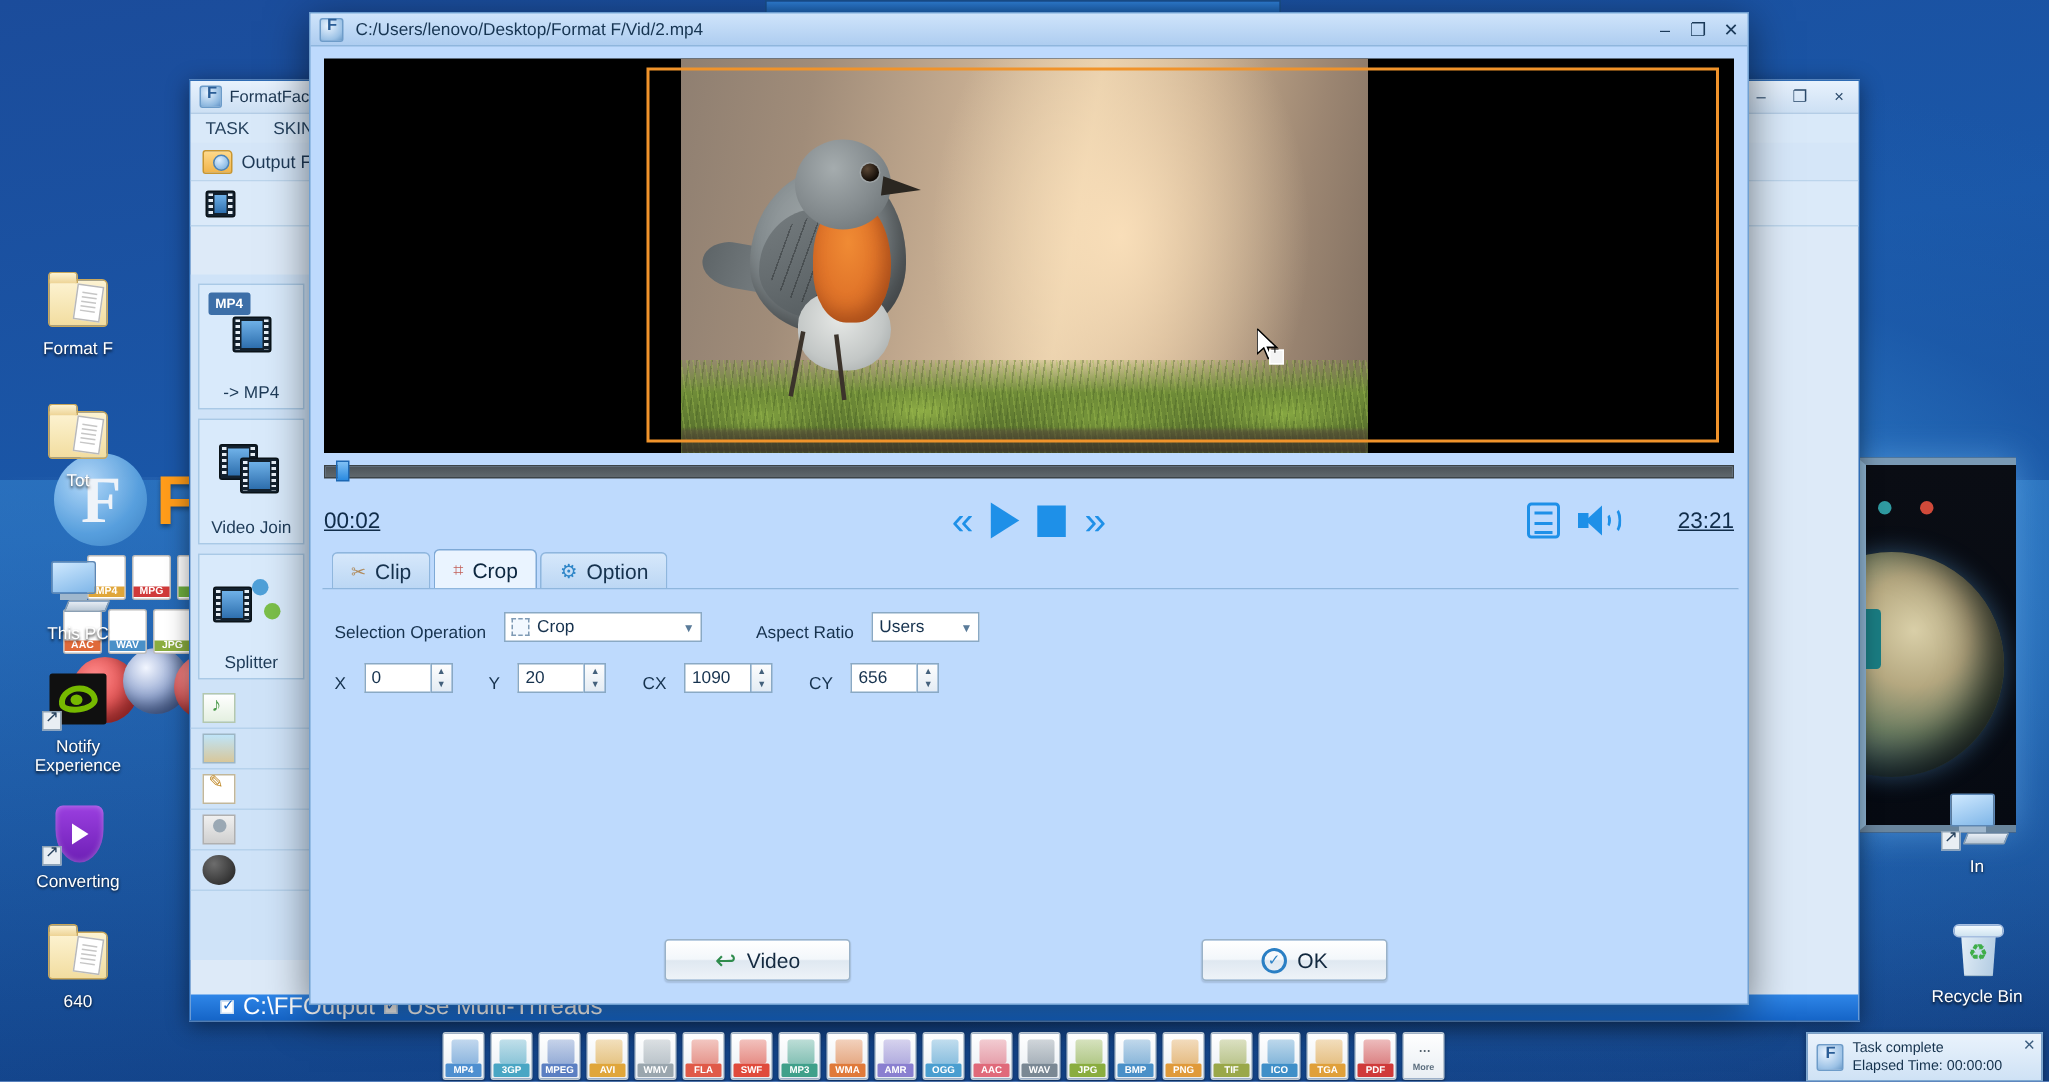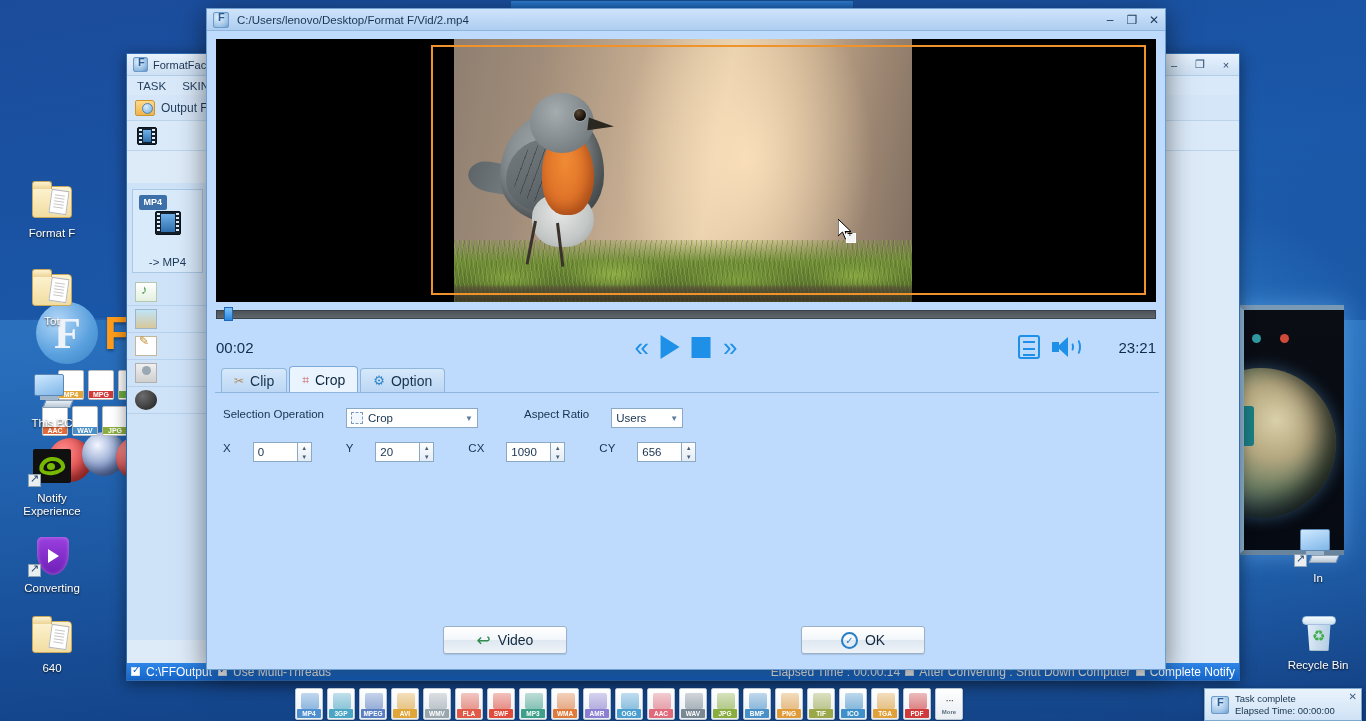--- a/index.html
+++ b/index.html
@@ -248,21 +248,21 @@
   }
   .sbcard .art{ flex:1; display:flex; align-items:center; justify-content:center; width:100%; }
   .sbsmall{
     margin:0 0; height:27px; border-bottom:1px solid #b6d2ec;
     display:flex; align-items:center; padding-left:8px;
   }
 
   #ffstatus{
     position:absolute; left:0; right:0; bottom:0; height:17px;
     background: linear-gradient(180deg,#2f86e8,#1565c8);
-    display:flex; align-items:center; font-size:12px; color:#fff; padding:0 4px; gap:6px;
+    display:flex; align-items:center; font-size:16px; color:#fff; padding:0 20px; gap:6px;
   }
   #ffstatus .chk{
     width:9px;height:9px;background:#fff;border:1px solid #cfe0f2; display:inline-block; position:relative;
   }
   #ffstatus .chk.on:after{
     content:"✓"; position:absolute; left:0px; top:-4px; font-size:10px; color:#1565c8;
   }
   #ffstatus .right{ margin-left:auto; display:flex; align-items:center; gap:5px; }
 
   
@@ -401,21 +401,21 @@
   #seekthumb{
     position:absolute; left:4px; top:0; width:9px; height:14px;
     background: linear-gradient(180deg,#7fc0f5,#2a8ae0);
     border:1px solid #1d68b4;
   }
 
   #ctlrow{
     position:absolute; left:9px; top:318px; width:940px; height:40px;
     display:flex; align-items:center;
   }
-  #ctlrow .t{ font-size:15px; color:#102c49; width:70px; }
+  #ctlrow .t{ font-size:15px; color:#102c49; width:70px;text-decoration:underline; }
   #ctlrow .t.right{ text-align:right; margin-left:auto; }
   #ctlrow .mid{
     position:absolute; left:50%; transform:translateX(-50%);
     display:flex; align-items:center; gap:12px;
   }
   .tbtn{ cursor:pointer; display:flex; align-items:center; justify-content:center; }
   .chev{ font-size:26px; color:#1e90e8; line-height:1; }
   .playtri{
     width:0;height:0;border-left:19px solid #1e90e8;
     border-top:12px solid transparent; border-bottom:12px solid transparent;
@@ -459,21 +459,21 @@
     margin-right:2px; border-radius:4px 4px 0 0; cursor:pointer;
   }
   .tab.active{
     background:#eaf4ff; height:26px; color:#0d2740; border-color:#7ea9d6;
   }
 
   #panel{
     position:absolute; left:8px; top:384px; width:944px; height:230px;
     background:#bedafd;
   }
-  .prow{ display:flex; align-items:flex-start; gap:22px; font-size:11.5px; color:#16324e; }
+  .prow{ display:flex; align-items:flex-end; gap:12px; font-size:11.5px; color:#16324e; }
   .prow.r1{ position:absolute; left:8px; top:15px; }
   .prow.r2{ position:absolute; left:8px; top:49px; }
   .combo{
     height:20px; background:#fff; border:1px solid #8aa9c4;
     display:flex; align-items:center; padding:0 4px; font-size:11.5px; color:#16324e;
     gap:5px; cursor:pointer;
   }
   .combo .arrow{ margin-left:auto; font-size:8px; color:#5a7b99; }
   .combo .cicon{
     width:12px;height:12px;border:1px dashed #7f9ab4; background:#f2f8ff;
@@ -717,20 +717,45 @@
       <div class="art">
         <div style="position:relative;">
           <div style="position:absolute;left:-16px;top:-16px;background:#3d6fa8;color:#fff;font-size:9px;font-weight:bold;padding:1px 5px;border-radius:2px;">MP4</div>
           <div class="filmicon" style="width:26px;height:24px;">
               <i></i>
             </div>
         </div>
       </div>
       <span>-&gt; MP4</span>
     </div>
+    <div class="sbcard">
+      <div class="art">
+        <div style="position:relative;width:44px;height:34px;">
+          <div class="filmicon" style="position:absolute;left:0;top:0;width:26px;height:24px;">
+              <i></i>
+            </div>
+          <div class="filmicon" style="position:absolute;left:14px;top:9px;width:26px;height:24px;">
+              <i></i>
+            </div>
+        </div>
+      </div>
+      <span>Video Join</span>
+    </div>
+    <div class="sbcard">
+      <div class="art">
+        <div style="position:relative;width:52px;height:34px;">
+          <div class="filmicon" style="position:absolute;left:0;top:5px;width:26px;height:24px;">
+              <i></i>
+            </div>
+          <div style="position:absolute;left:26px;top:0;width:11px;height:11px;border-radius:50%;background:#4fa0d8;"></div>
+          <div style="position:absolute;left:34px;top:16px;width:11px;height:11px;border-radius:50%;background:#7bbf4a;"></div>
+        </div>
+      </div>
+      <span>Splitter</span>
+    </div>
 
     <div class="sbsmall">
       <div style="width:22px;height:20px;background:linear-gradient(180deg,#fff,#e4f0e0);border:1px solid #b4c8ae;position:relative;">
         <span style="position:absolute;left:5px;top:-1px;font-size:13px;color:#4a9a4a;">♪</span>
       </div>
     </div>
     <div class="sbsmall">
       <div style="width:22px;height:20px;background:linear-gradient(180deg,#bfe4f8,#d8c79a);border:1px solid #9db6c4;"></div>
     </div>
     <div class="sbsmall">
@@ -746,27 +771,20 @@
     <div class="sbsmall">
       <div style="width:22px;height:20px;border-radius:50%;background:radial-gradient(circle at 35% 30%,#6d6d6d,#1d1d1d);"></div>
     </div>
   </div>
 
   <div id="ffstatus">
     <span class="chk on"></span>
     <span>C:\FFOutput</span>
     <span class="chk on"></span>
     <span>Use Multi-Threads</span>
-    <span class="right">
-      <span>Elapsed Time : 00:00:14</span>
-      <span class="chk"></span>
-      <span>After Converting : Shut Down Computer</span>
-      <span class="chk"></span>
-      <span>Complete Notify</span>
-    </span>
   </div>
 </div>
 
 <div id="dlg">
   <div id="dlgtitle">
     <div class="ico"></div>
     <span>C:/Users/lenovo/Desktop/Format F/Vid/2.mp4</span>
     <div class="wctl">
       <div>–</div>
       <div>❐</div>

